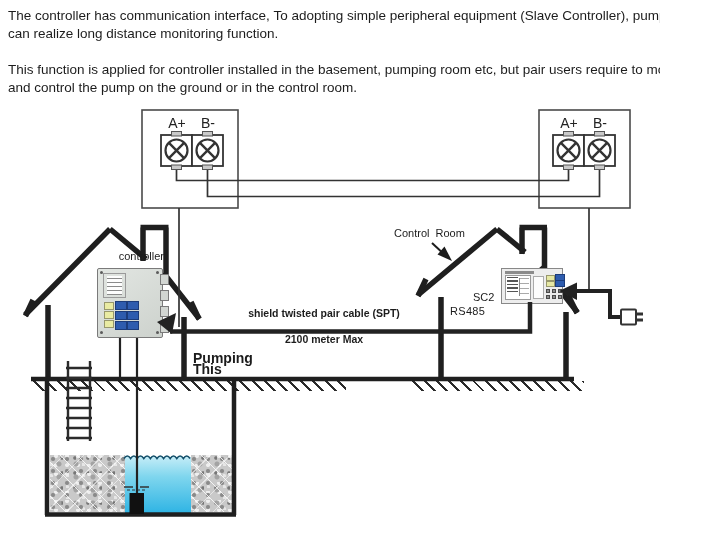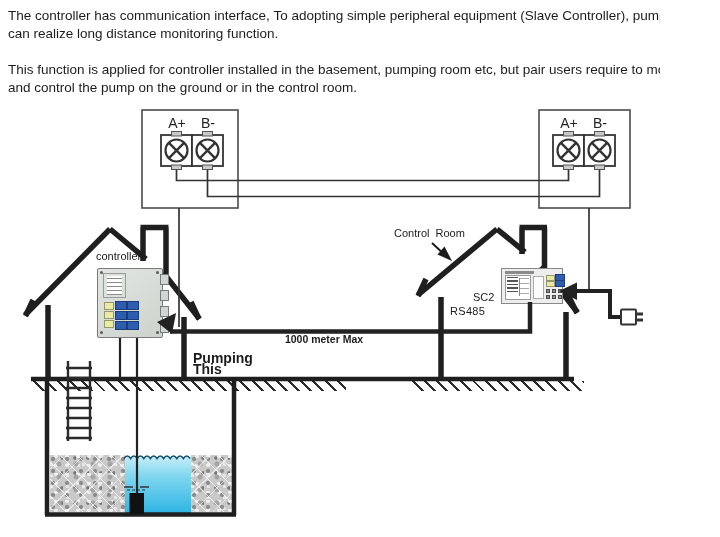--- a/index.html
+++ b/index.html
@@ -198,23 +198,24 @@
       <path d="M432 243 L446 256" stroke="#1c1c1c" stroke-width="2" fill="none"></path>
       <polygon points="452,261 437.5,254.5 444.5,246.5" fill="#1c1c1c"></polygon>
     </g>
   </svg>
 
   <div class="term-label" style="left:162px;top:115px">A+</div>
   <div class="term-label" style="left:193px;top:115px">B-</div>
   <div class="term-label" style="left:554px;top:115px">A+</div>
   <div class="term-label" style="left:585px;top:115px">B-</div>
 
-  <div class="blabel" style="left:96px;top:250px;width:68px;text-align:left">controller</div>
+  <div class="blabel" style="left:96px;top:250px;width:68px;text-align:right">controller</div>
   <div class="blabel" style="left:394px;top:227px;word-spacing:3px">Control Room</div>
   <div class="blabel" style="left:473px;top:291px">SC2</div>
   <div class="blabel" style="left:450px;top:305px;letter-spacing:.3px">RS485</div>
 
-  <div class="center-lab" style="top:333px">1000 meter Max</div>
+  <div class="center-lab" style="top:307px">shield twisted pair cable (SPT)</div>
+  <div class="center-lab" style="top:333px">2100 meter Max</div>
 
   <div class="slabel" style="left:193px;top:350px">Pumping</div>
   <div class="slabel" style="left:193px;top:361px">This</div>
 
 </div>
 
 </body></html>

